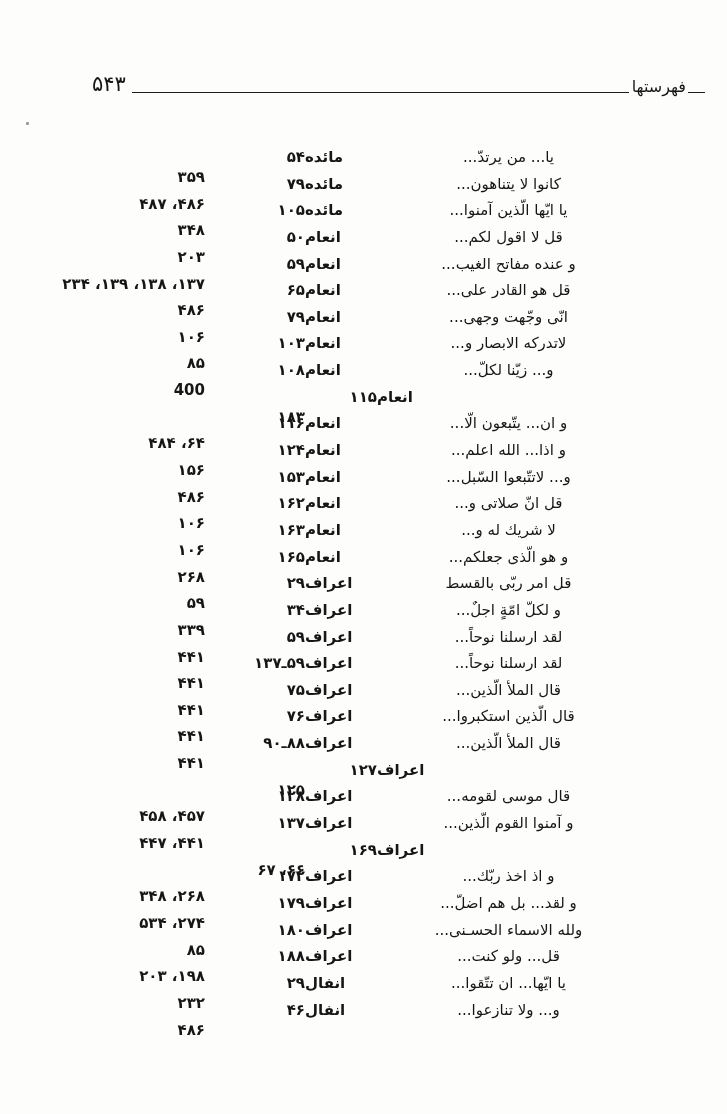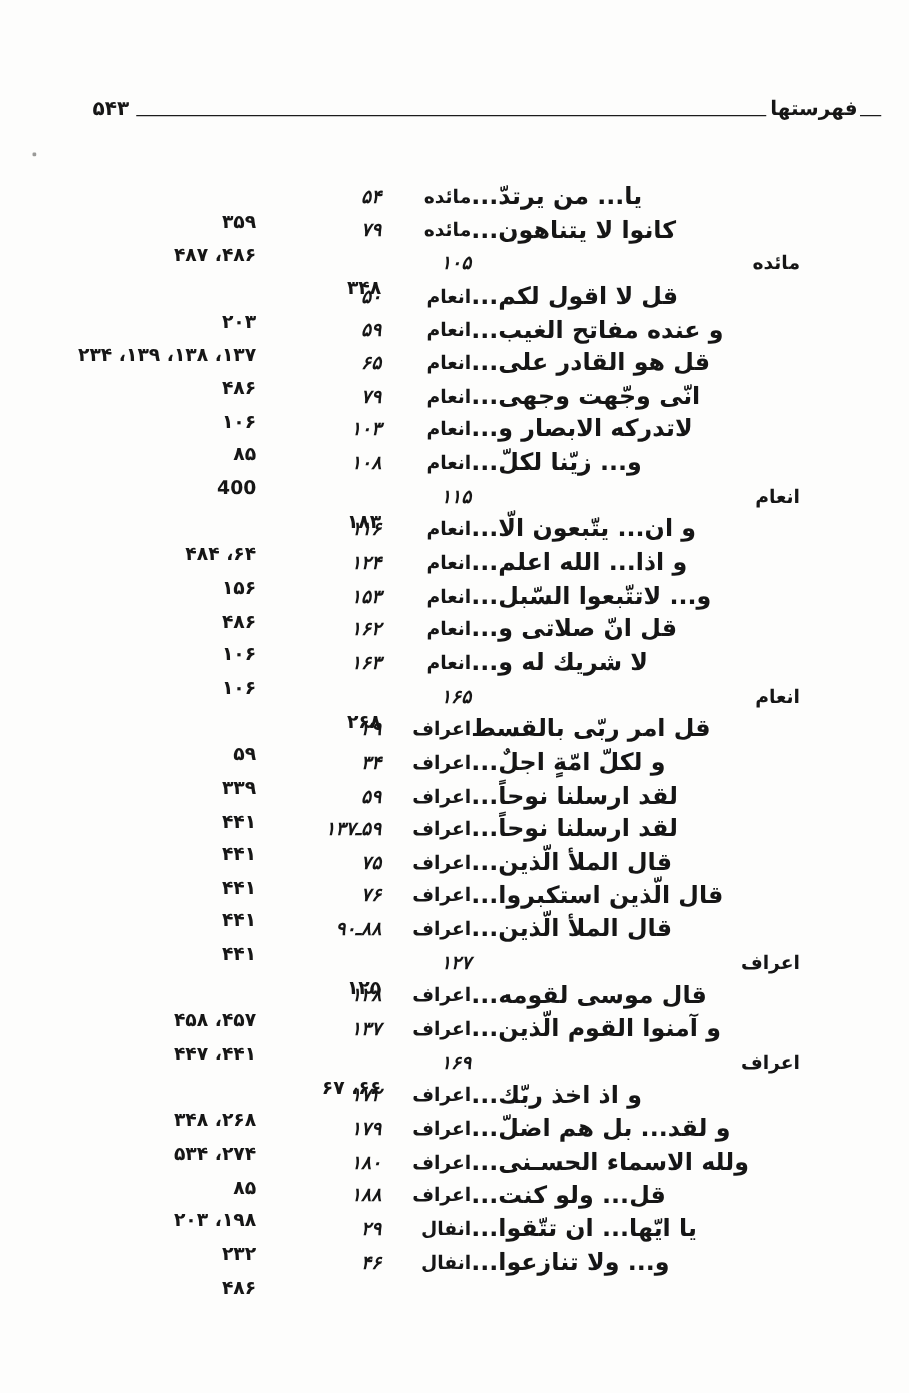--- a/index.html
+++ b/index.html
@@ -10,48 +10,48 @@
   }
   .scan-page{position:absolute;inset:0;}
   
   .running-head{
     position:absolute;top:70px;left:0;right:0;height:26px;
     display:flex;flex-direction:row;align-items:flex-end;
     direction:ltr;
     padding-left:74px;padding-right:22px;box-sizing:border-box;
   }
   .folio{
-    font-size:16px;font-weight:bold;line-height:1;
-    letter-spacing:1px;padding-bottom:1px;
+    font-size:21px;font-weight:normal;line-height:1;
+    letter-spacing:1px;padding-bottom:1px;margin-left:18px;
   }
   .head-rule{
     flex:1 1 auto;height:0;border-bottom:1.6px solid #1c1c1c;
     margin:0 3px 3px 6px;
   }
   .head-rule-tail{
     width:17px;height:0;border-bottom:1.6px solid #1c1c1c;
     margin:0 0 3px 2px;
   }
   .head-title{
-    font-size:16px;font-weight:bold;line-height:1;direction:rtl;
+    font-size:16px;font-weight:normal;line-height:1;direction:rtl;
     padding-bottom:1px;white-space:nowrap;
   }
   
   .index-table{
     position:absolute;top:128px;right:87px;left:60px;direction:rtl;
   }
   .index-row{
     display:grid;
     grid-template-columns:1fr 72px 100px 145px; 
     height:26.65px;align-items:center;direction:rtl;
   }
   .cell{white-space:nowrap;overflow:visible;}
-  .cell-text{ text-align:left;font-size:19px;font-weight:bold;}
-  .cell-surah{text-align:right;font-size:15px;font-weight:bold;}
-  .cell-verse{text-align:right;font-size:15px;font-weight:bold;font-style:italic;}
+  .cell-text{ text-align:center;font-size:15px;font-weight:normal;}
+  .cell-surah{text-align:left;font-size:15px;font-weight:bold;}
+  .cell-verse{text-align:right;font-size:15px;font-weight:bold;}
   .cell-pages{text-align:right;font-size:15px;font-weight:bold;margin-top:40px;}
   
   .speck{
     position:absolute;left:26px;top:122px;width:3px;height:3px;
     background:#9a9a98;border-radius:1px;
   }
 </style>
 </head>
 <body>
 
@@ -75,20 +75,21 @@
   </div>
 
   <div class="index-row">
     <span class="cell cell-text">كانوا لا يتناهون...</span>
     <span class="cell cell-surah">مائده</span>
     <span class="cell cell-verse">۷۹</span>
     <span class="cell cell-pages">۴۸۶، ۴۸۷</span>
   </div>
 
   <div class="index-row">
+    <span class="cell cell-text">يا ايّها الّذين آمنوا...</span>
     <span class="cell cell-surah">مائده</span>
     <span class="cell cell-verse">۱۰۵</span>
     <span class="cell cell-pages">۳۴۸</span>
   </div>
 
   <div class="index-row">
     <span class="cell cell-text">قل لا اقول لكم...</span>
     <span class="cell cell-surah">انعام</span>
     <span class="cell cell-verse">۵۰</span>
     <span class="cell cell-pages">۲۰۳</span>
@@ -164,20 +165,21 @@
   </div>
 
   <div class="index-row">
     <span class="cell cell-text">لا شريك له و...</span>
     <span class="cell cell-surah">انعام</span>
     <span class="cell cell-verse">۱۶۳</span>
     <span class="cell cell-pages">۱۰۶</span>
   </div>
 
   <div class="index-row">
+    <span class="cell cell-text">و هو الّذى جعلكم...</span>
     <span class="cell cell-surah">انعام</span>
     <span class="cell cell-verse">۱۶۵</span>
     <span class="cell cell-pages">۲۶۸</span>
   </div>
 
   <div class="index-row">
     <span class="cell cell-text">قل امر ربّى بالقسط</span>
     <span class="cell cell-surah">اعراف</span>
     <span class="cell cell-verse">۲۹</span>
     <span class="cell cell-pages">۵۹</span>

